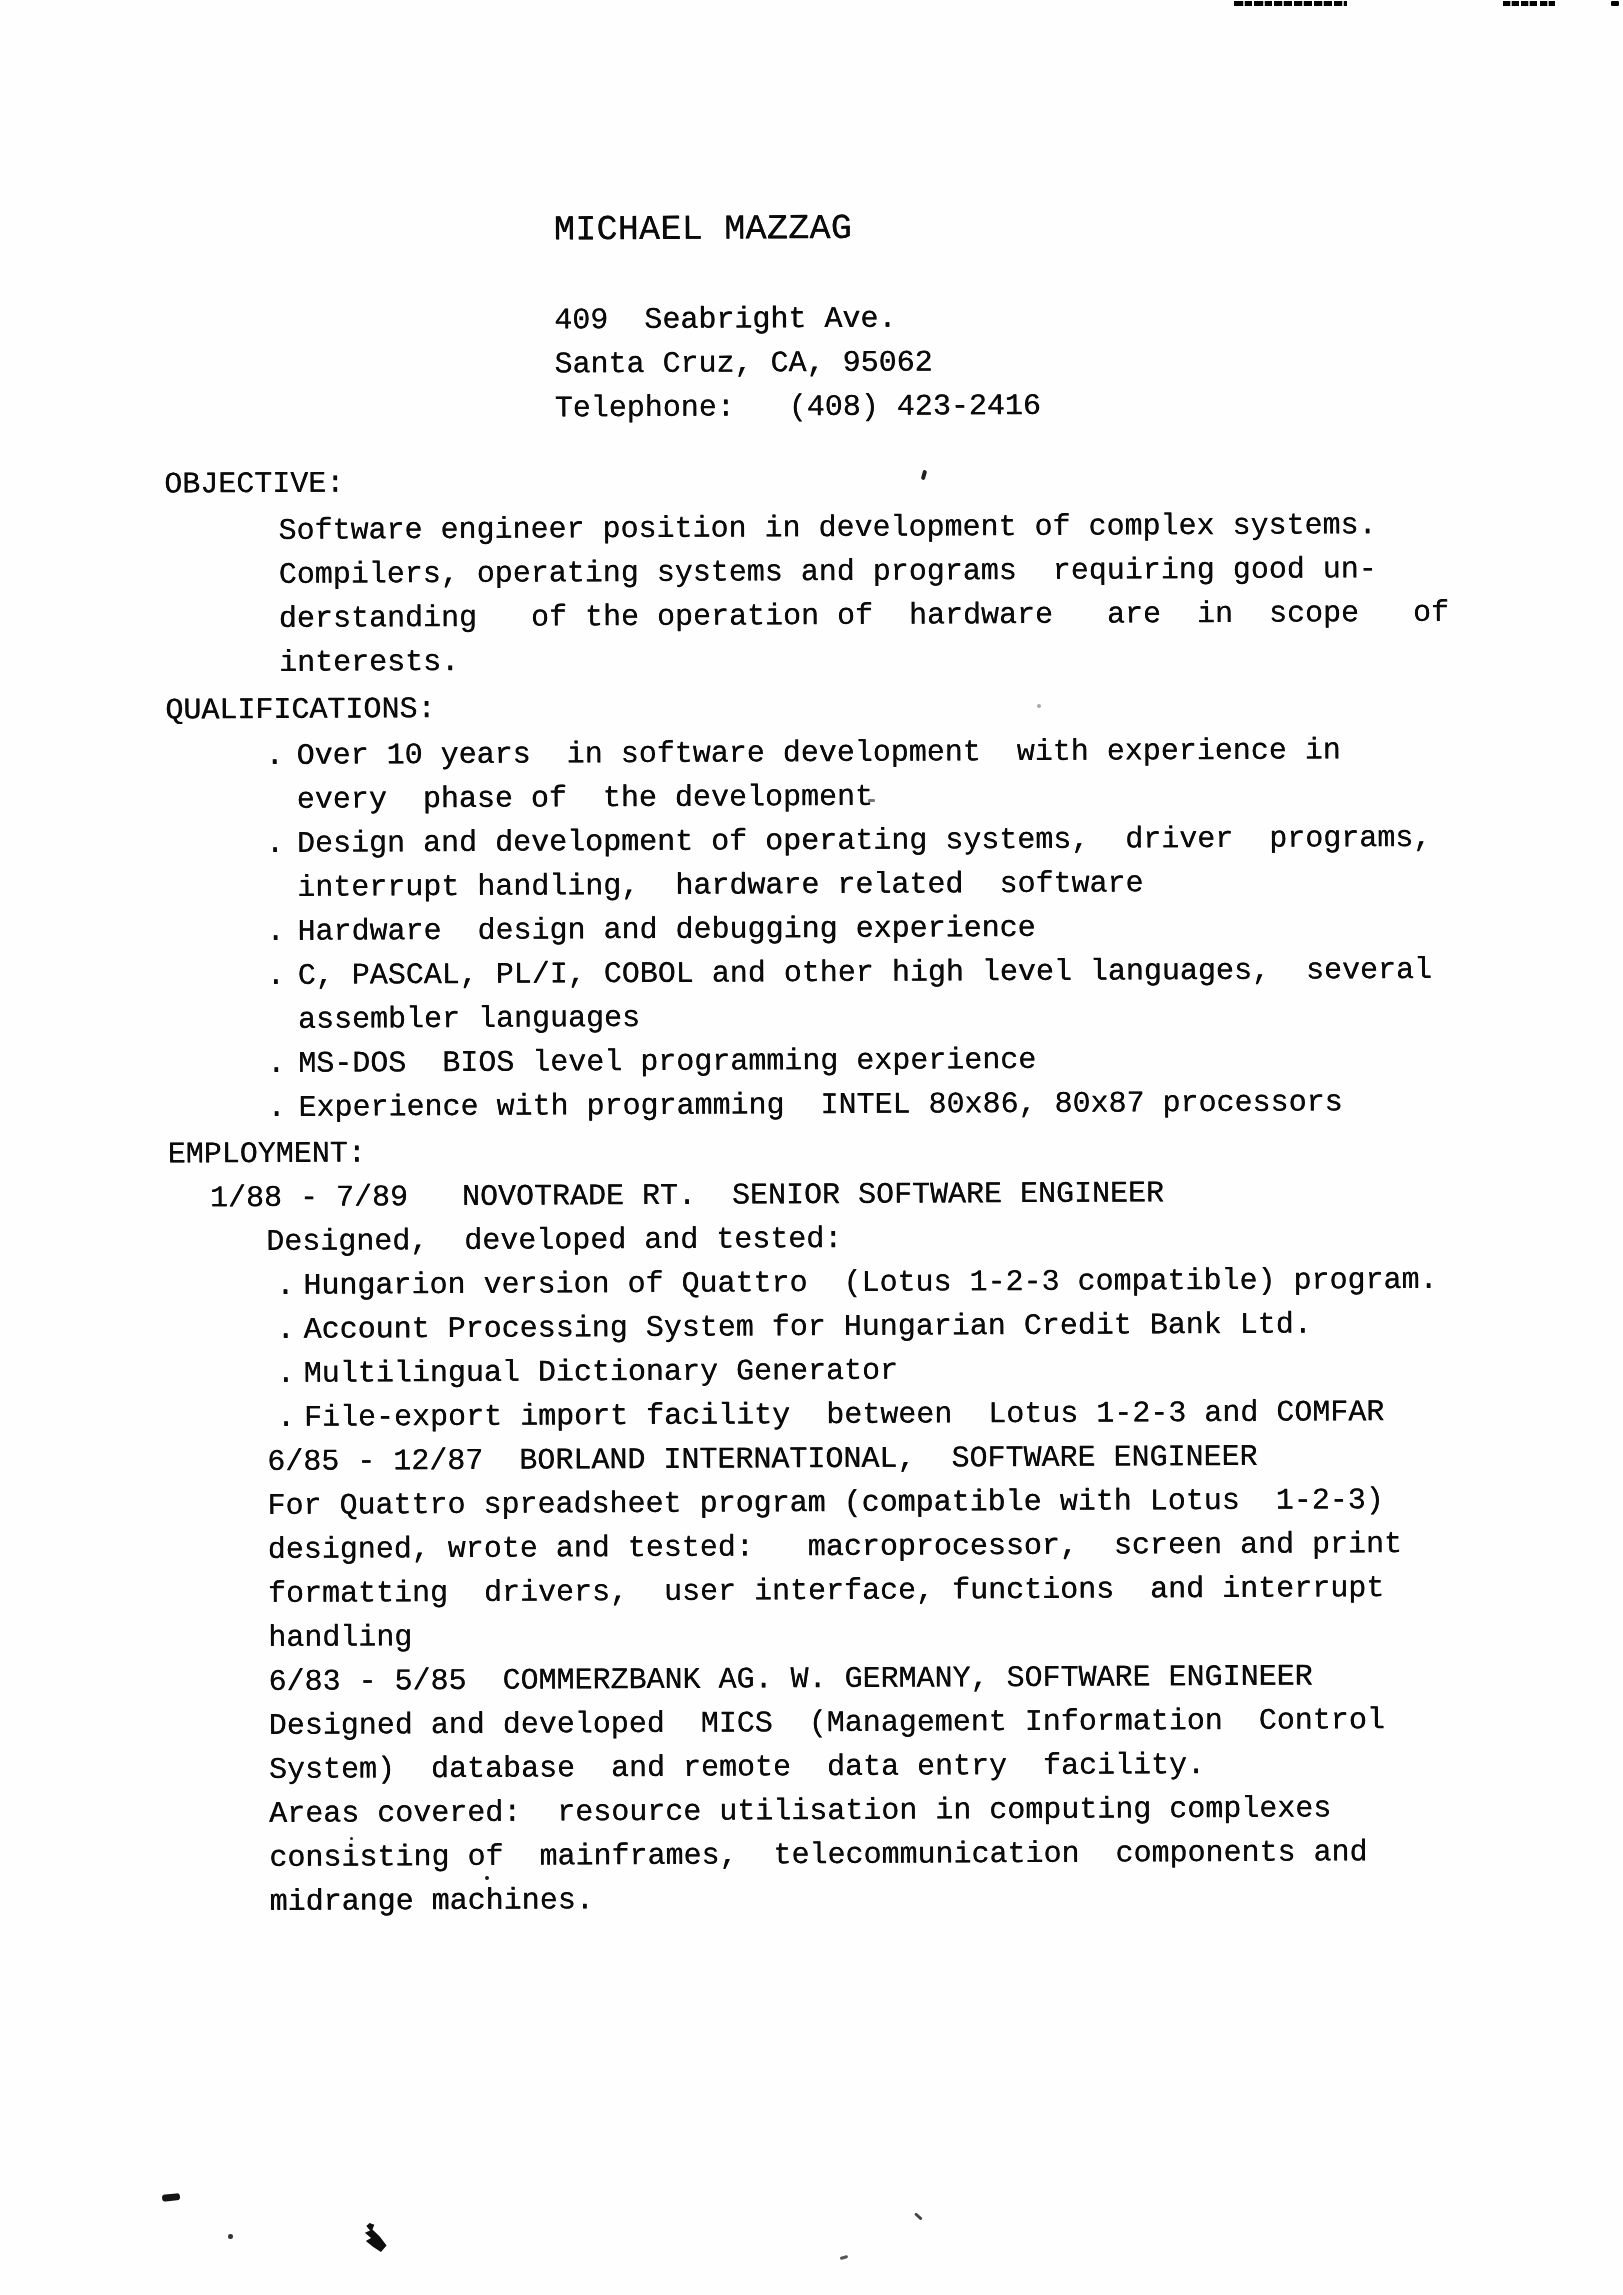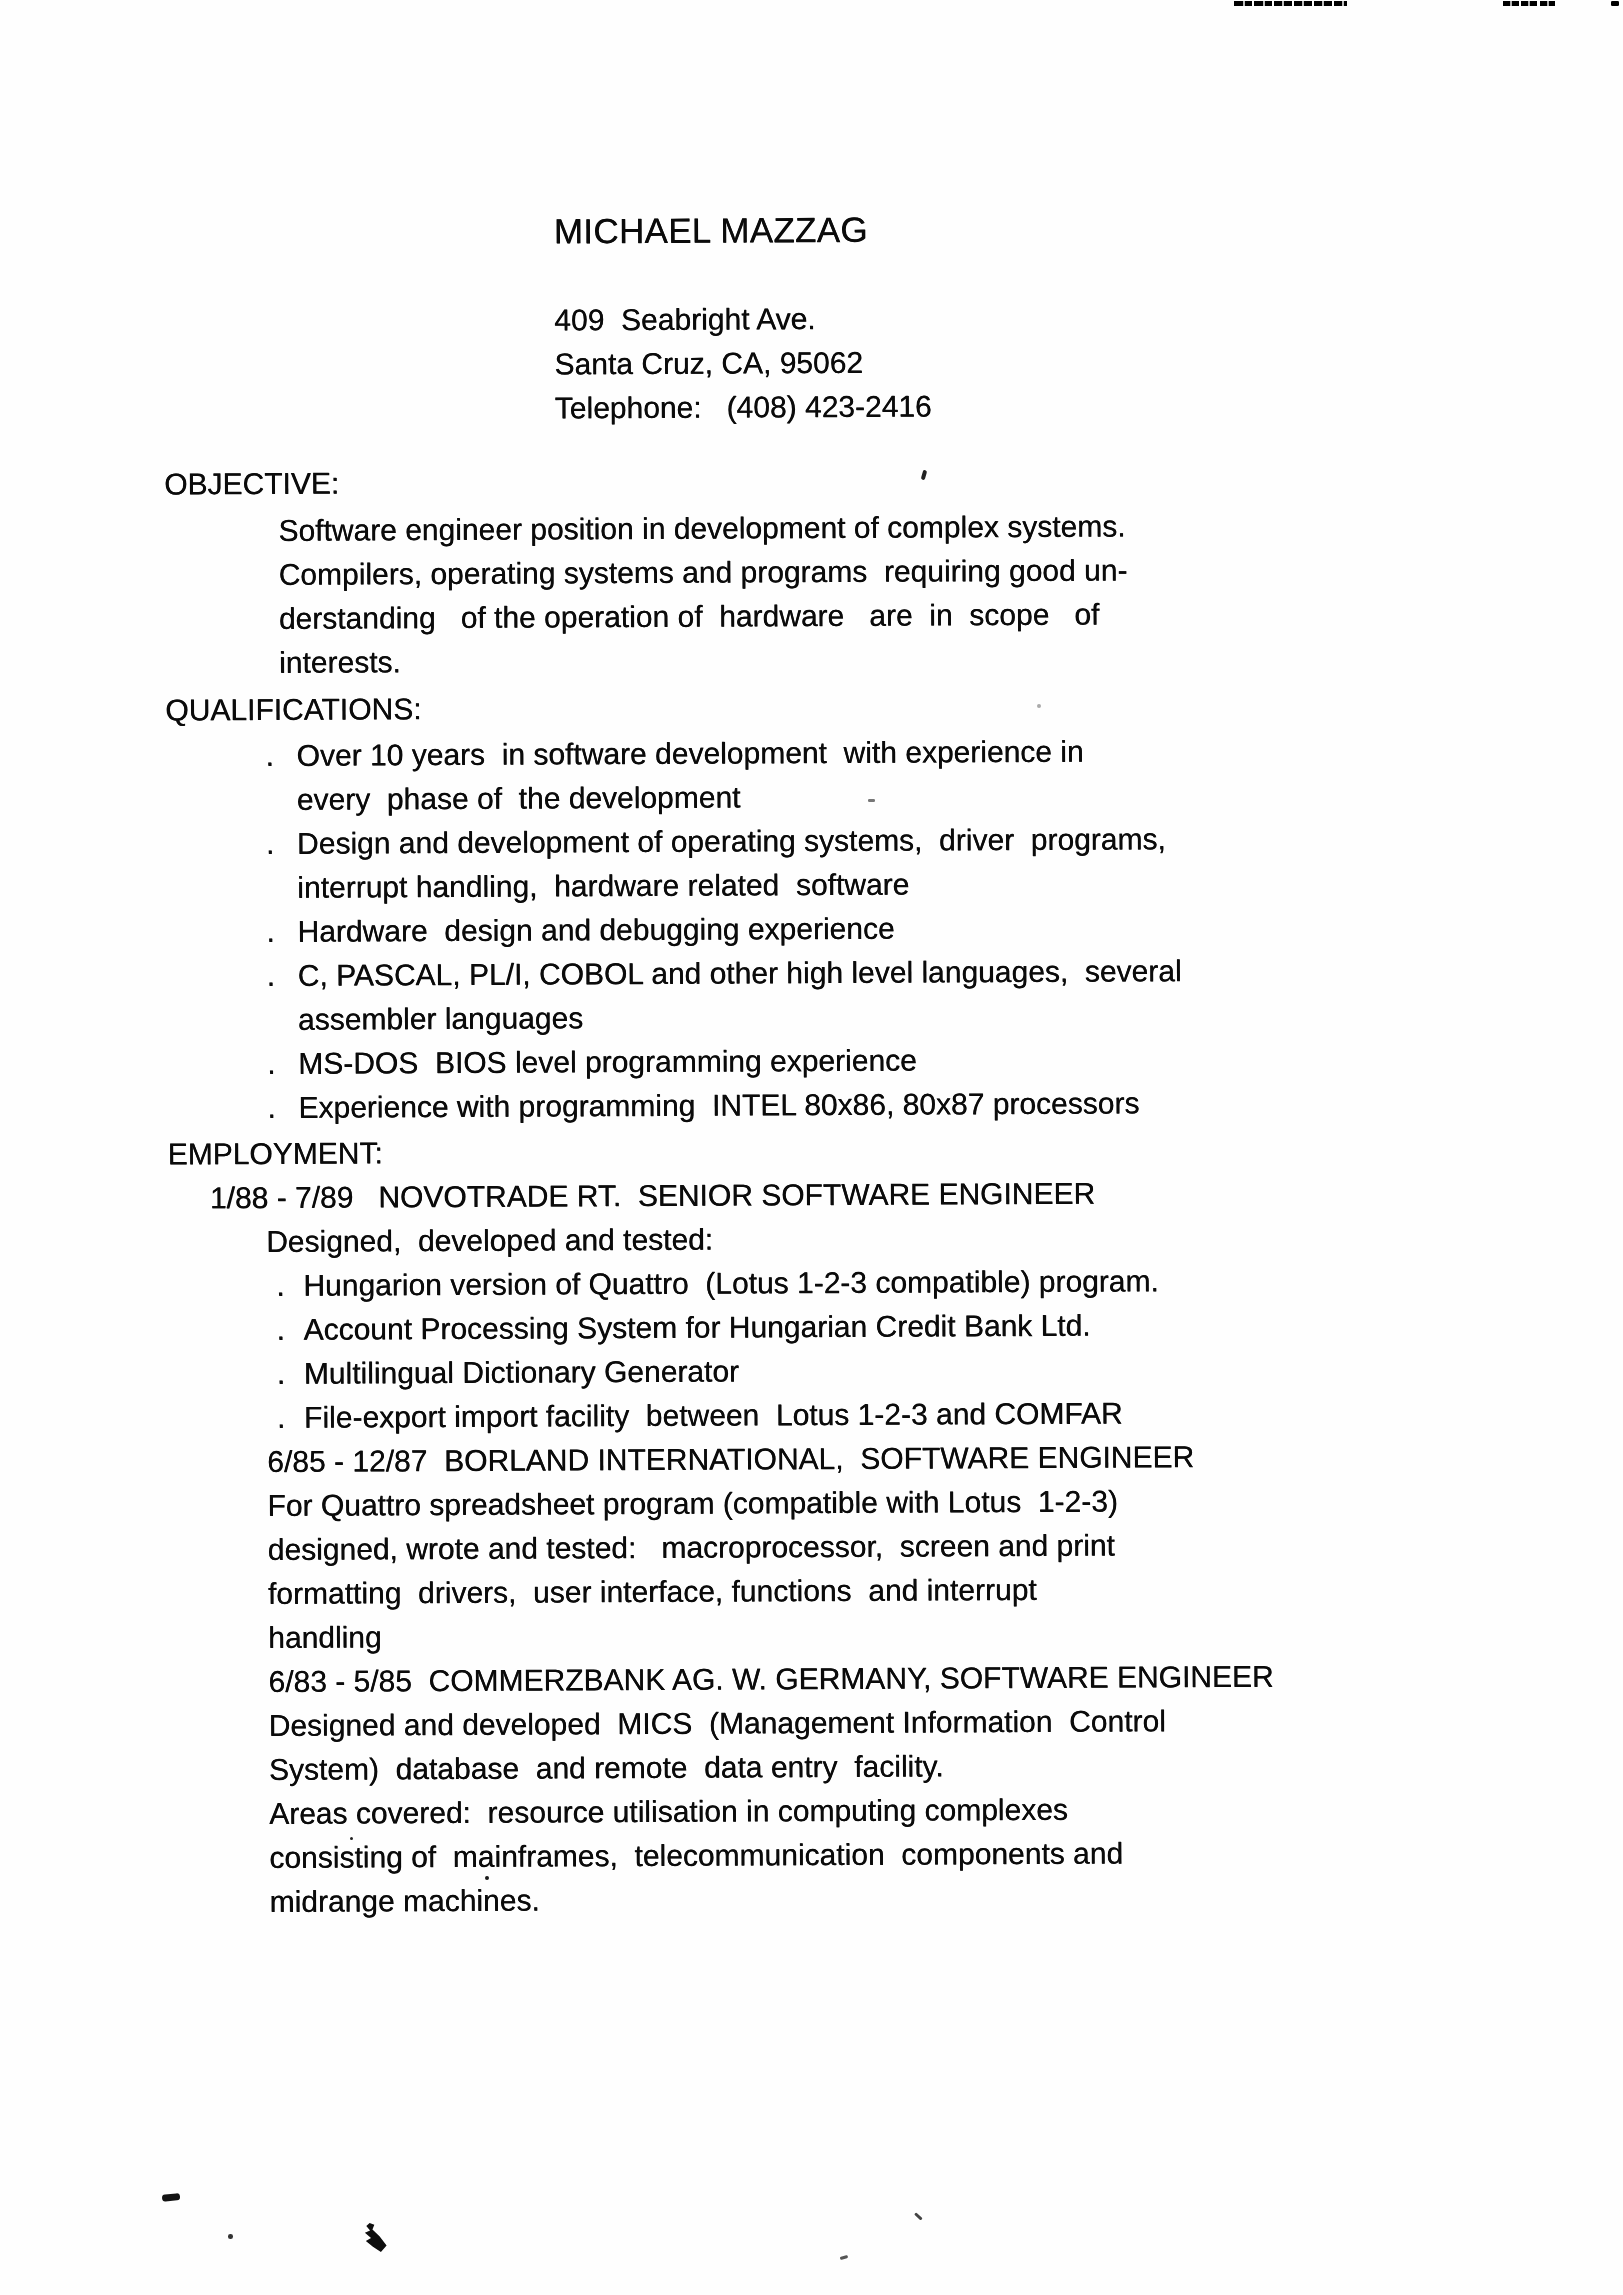--- a/index.html
+++ b/index.html
@@ -2,21 +2,21 @@
 <html style="font-size:10.5px"><head>
 <meta charset="utf-8">
 <title>Resume Scan</title>
 <style>
   html,body{margin:0;padding:0;background:#ffffff;}
   .page{
     position:relative;
     width:1623px;height:2295px;
     background:#fefefe;
     overflow:hidden;
-    font-family:Liberation Sans, sans-serif;
+    font-family:Liberation Mono, monospace;
     color:#0b0b0b;
   }
   .content{
     position:absolute;inset:0;
     transform:rotate(-0.3deg);
     transform-origin:50% 45%;
     font-size:30px;line-height:44px;
     text-shadow:0.3px 0.2px 0 currentColor;
   }
   .line{white-space:pre;}

